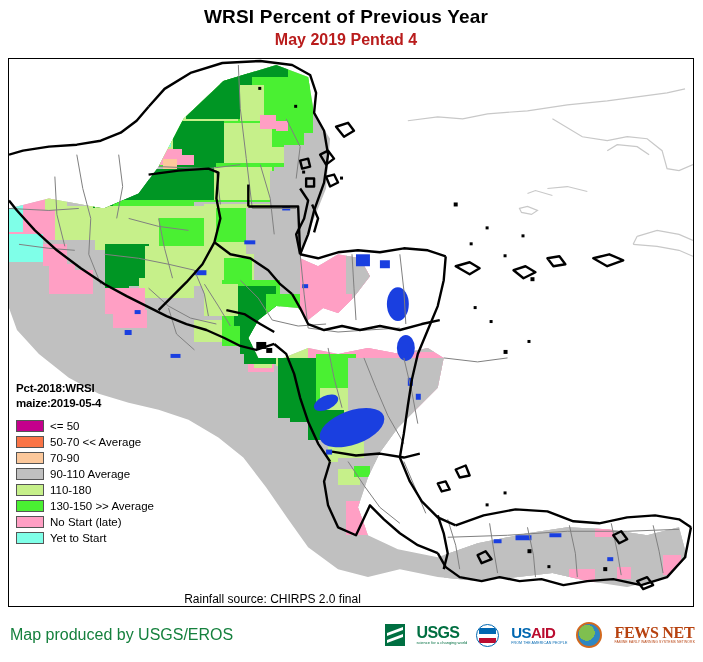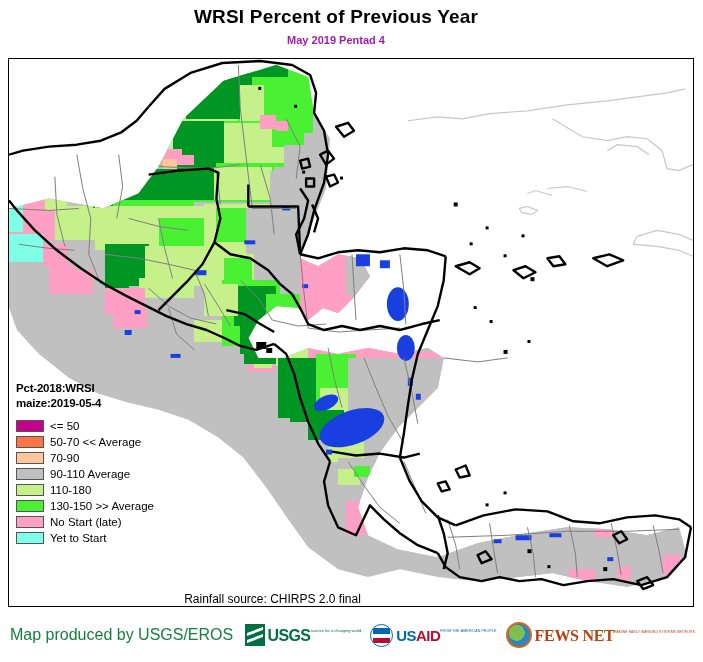--- a/index.html
+++ b/index.html
@@ -14,33 +14,34 @@
     font-family: "Liberation Sans", sans-serif;
     overflow: hidden;
   }
 
   
   #title-block {
     position: absolute;
     left: 0; top: 0;
     width: 672px;
     text-align: center;
+    padding-left: 10px;
   }
   #map-title {
     font-size: 19px;
     font-weight: bold;
     color: #000;
     letter-spacing: 0.2px;
     margin-top: 6px;
     line-height: 22px;
   }
   #map-subtitle {
-    font-size: 11px;
+    font-size: 16px;
     font-weight: bold;
-    color: #a21caf;
+    color: #b91c1c;
     margin-top: 3px;
     line-height: 18px;
   }
 
   
   #map-frame {
     position: absolute;
     left: 8px; top: 58px;
     width: 686px; height: 549px;
     border: 1.5px solid #000;
@@ -201,21 +202,21 @@
   .fews-text {
     font-size: 16px; font-weight: bold;
     color: #B7410E; letter-spacing: -0.3px;
     line-height: 13px;
     font-family: "Liberation Serif", serif;
   }
   .fews-sub {
     font-size: 3.4px; color: #B7410E;
     letter-spacing: 0.1px; line-height: 6px;
   }
-  .logo-stack { display: flex; justify-content: center; }
+  .logo-stack { display: flex; flex-direction: column; justify-content: center; margin-left: 9px; }
 </style>
 </head>
 <body>
 
 <div id="title-block">
   <div id="map-title">WRSI Percent of Previous Year</div>
   <div id="map-subtitle">May 2019 Pentad 4</div>
 </div>
 
 <div id="map-frame">

